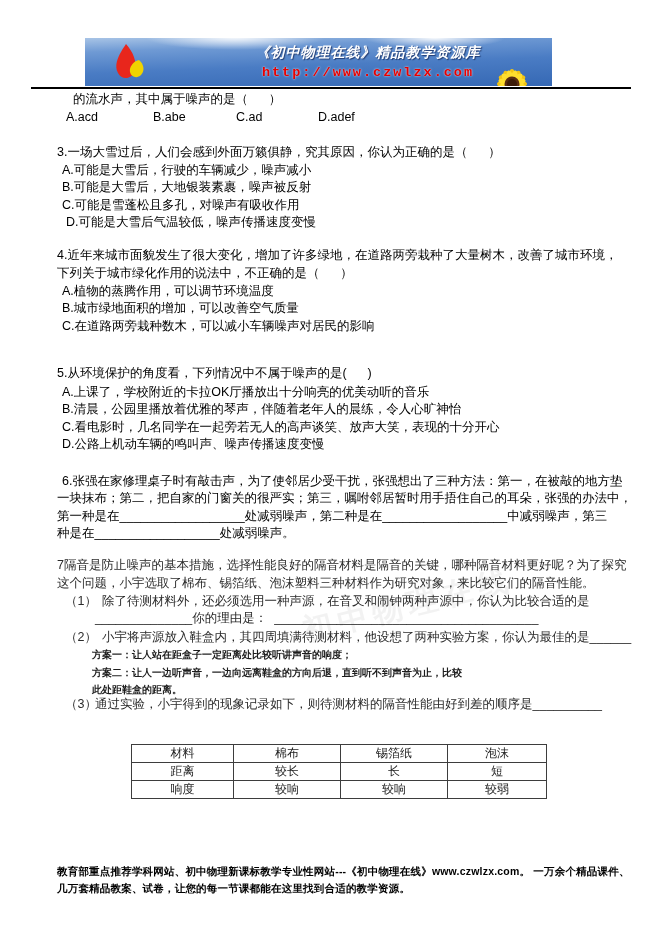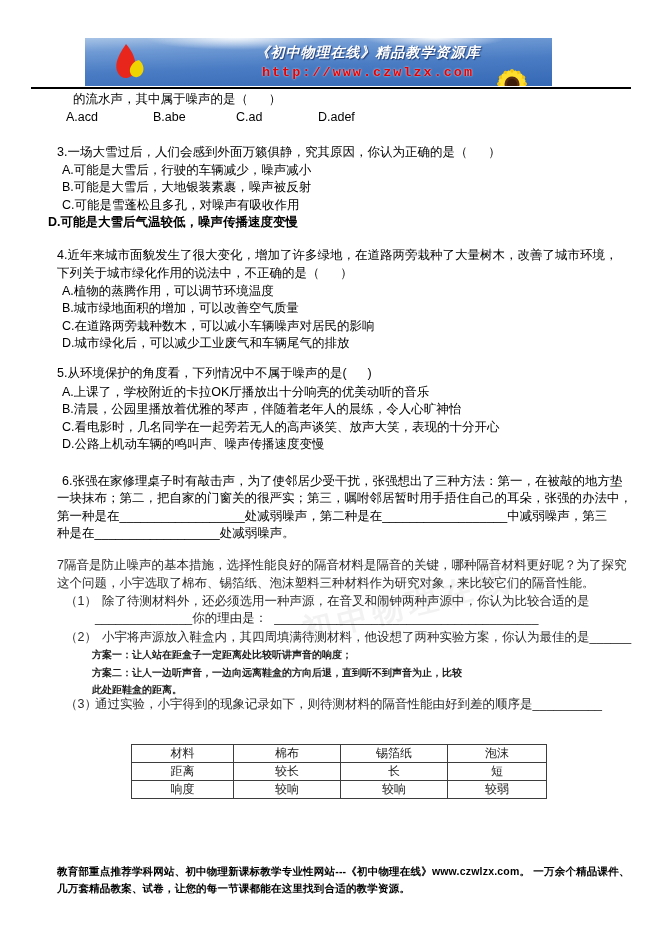--- a/index.html
+++ b/index.html
@@ -91,28 +91,27 @@
 
   <div class="hrule"></div>
 
   <div class="t" style="top:92px;left:57px;padding-left:16px;">的流水声，其中属于噪声的是（      ）</div>
   <div class="t optrow" style="top:110px;left:66px;"><span class="o1">A.acd</span><span class="o2">B.abe</span><span class="o3">C.ad</span><span>D.adef</span></div>
 
   <div class="t" style="top:145px;left:57px;">3.一场大雪过后，人们会感到外面万籁俱静，究其原因，你认为正确的是（      ）</div>
   <div class="t" style="top:163px;left:62px;">A.可能是大雪后，行驶的车辆减少，噪声减小</div>
   <div class="t" style="top:180px;left:62px;">B.可能是大雪后，大地银装素裹，噪声被反射</div>
   <div class="t" style="top:198px;left:62px;">C.可能是雪蓬松且多孔，对噪声有吸收作用</div>
-  <div class="t" style="top:215px;left:48px;font-weight:bold;">D.可能是大雪后气温较低，噪声传播速度变慢</div>
+  <div class="t" style="top:215px;left:66px;">D.可能是大雪后气温较低，噪声传播速度变慢</div>
 
   <div class="t" style="top:248px;left:57px;">4.近年来城市面貌发生了很大变化，增加了许多绿地，在道路两旁栽种了大量树木，改善了城市环境，</div>
   <div class="t" style="top:266px;left:57px;">下列关于城市绿化作用的说法中，不正确的是（      ）</div>
   <div class="t" style="top:284px;left:62px;">A.植物的蒸腾作用，可以调节环境温度</div>
   <div class="t" style="top:301px;left:62px;">B.城市绿地面积的增加，可以改善空气质量</div>
   <div class="t" style="top:319px;left:62px;">C.在道路两旁栽种数木，可以减小车辆噪声对居民的影响</div>
-  <div class="t" style="top:336px;left:62px;">D.城市绿化后，可以减少工业废气和车辆尾气的排放</div>
 
   <div class="t" style="top:366px;left:57px;">5.从环境保护的角度看，下列情况中不属于噪声的是(      )</div>
   <div class="t" style="top:385px;left:62px;">A.上课了，学校附近的卡拉OK厅播放出十分响亮的优美动听的音乐</div>
   <div class="t" style="top:402px;left:62px;">B.清晨，公园里播放着优雅的琴声，伴随着老年人的晨练，令人心旷神怡</div>
   <div class="t" style="top:420px;left:62px;">C.看电影时，几名同学在一起旁若无人的高声谈笑、放声大笑，表现的十分开心</div>
   <div class="t" style="top:437px;left:62px;">D.公路上机动车辆的鸣叫声、噪声传播速度变慢</div>
 
   <div class="t" style="top:474px;left:62px;">6.张强在家修理桌子时有敲击声，为了使邻居少受干扰，张强想出了三种方法：第一，在被敲的地方垫</div>
   <div class="t" style="top:491px;left:57px;">一块抹布；第二，把自家的门窗关的很严实；第三，嘱咐邻居暂时用手捂住自己的耳朵，张强的办法中，</div>
   <div class="t" style="top:509px;left:57px;">第一种是在__________________处减弱噪声，第二种是在__________________中减弱噪声，第三</div>

